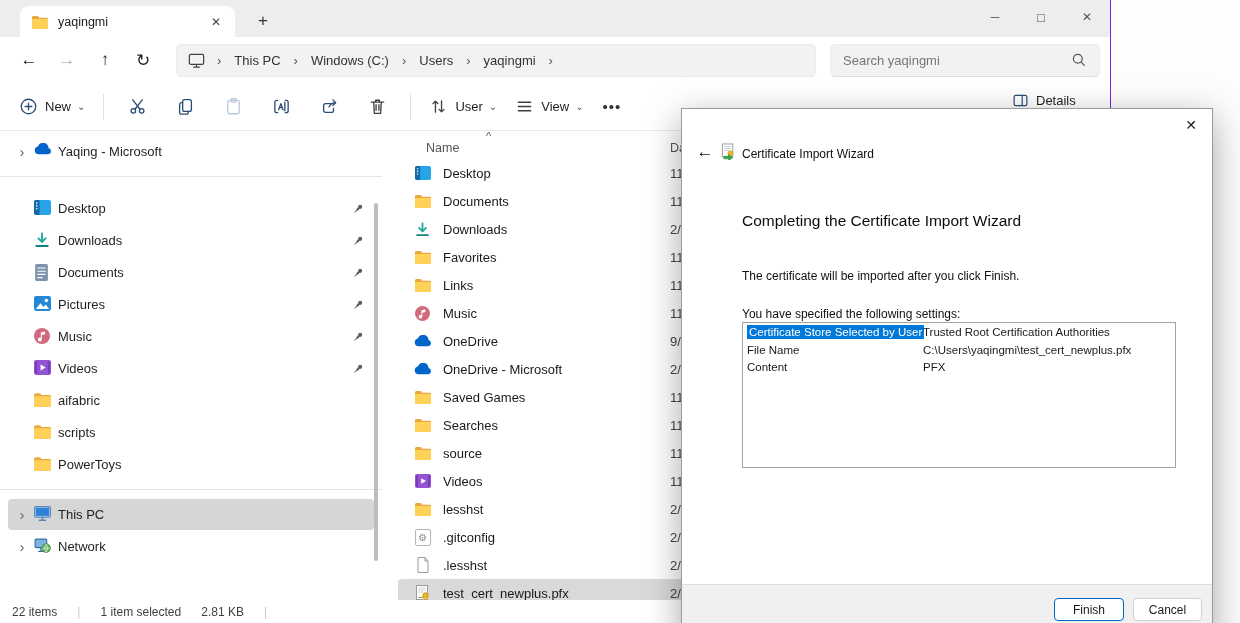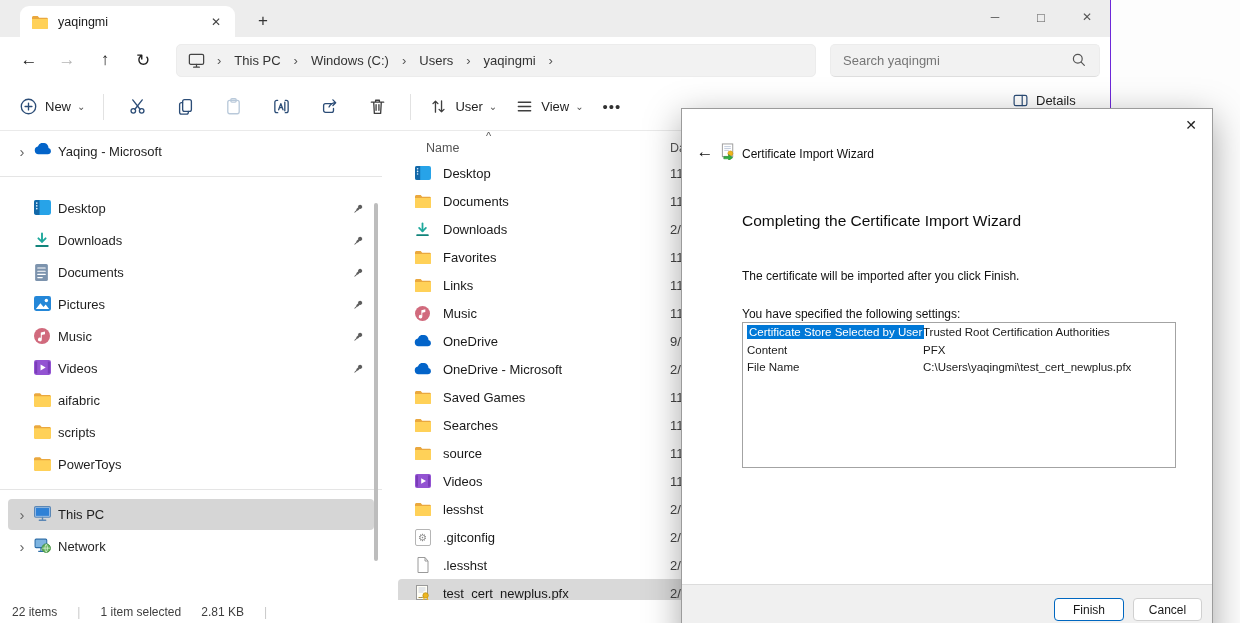--- a/index.html
+++ b/index.html
@@ -609,25 +609,25 @@
   <div class="dlg-title">Certificate Import Wizard</div>
   <div class="dlg-heading">Completing the Certificate Import Wizard</div>
   <div class="dlg-info">The certificate will be imported after you click Finish.</div>
   <div class="dlg-set-label">You have specified the following settings:</div>
   <div class="dlg-table">
     <div class="st-row">
       <span class="st-key"><span class="sel">Certificate Store Selected by User</span></span>
       <span class="st-val">Trusted Root Certification Authorities</span>
     </div>
     <div class="st-row">
+      <span class="st-key">File Name</span>
+      <span class="st-val">C:\Users\yaqingmi\test_cert_newplus.pfx</span>
+    </div>
+    <div class="st-row">
       <span class="st-key">Content</span>
       <span class="st-val">PFX</span>
-    </div>
-    <div class="st-row">
-      <span class="st-key">File Name</span>
-      <span class="st-val">C:\Users\yaqingmi\test_cert_newplus.pfx</span>
     </div>
   </div>
   <div class="dlg-footer">
     <div class="btn btn-finish">Finish</div>
     <div class="btn btn-cancel">Cancel</div>
   </div>
 </div>
 
 </body></html>

